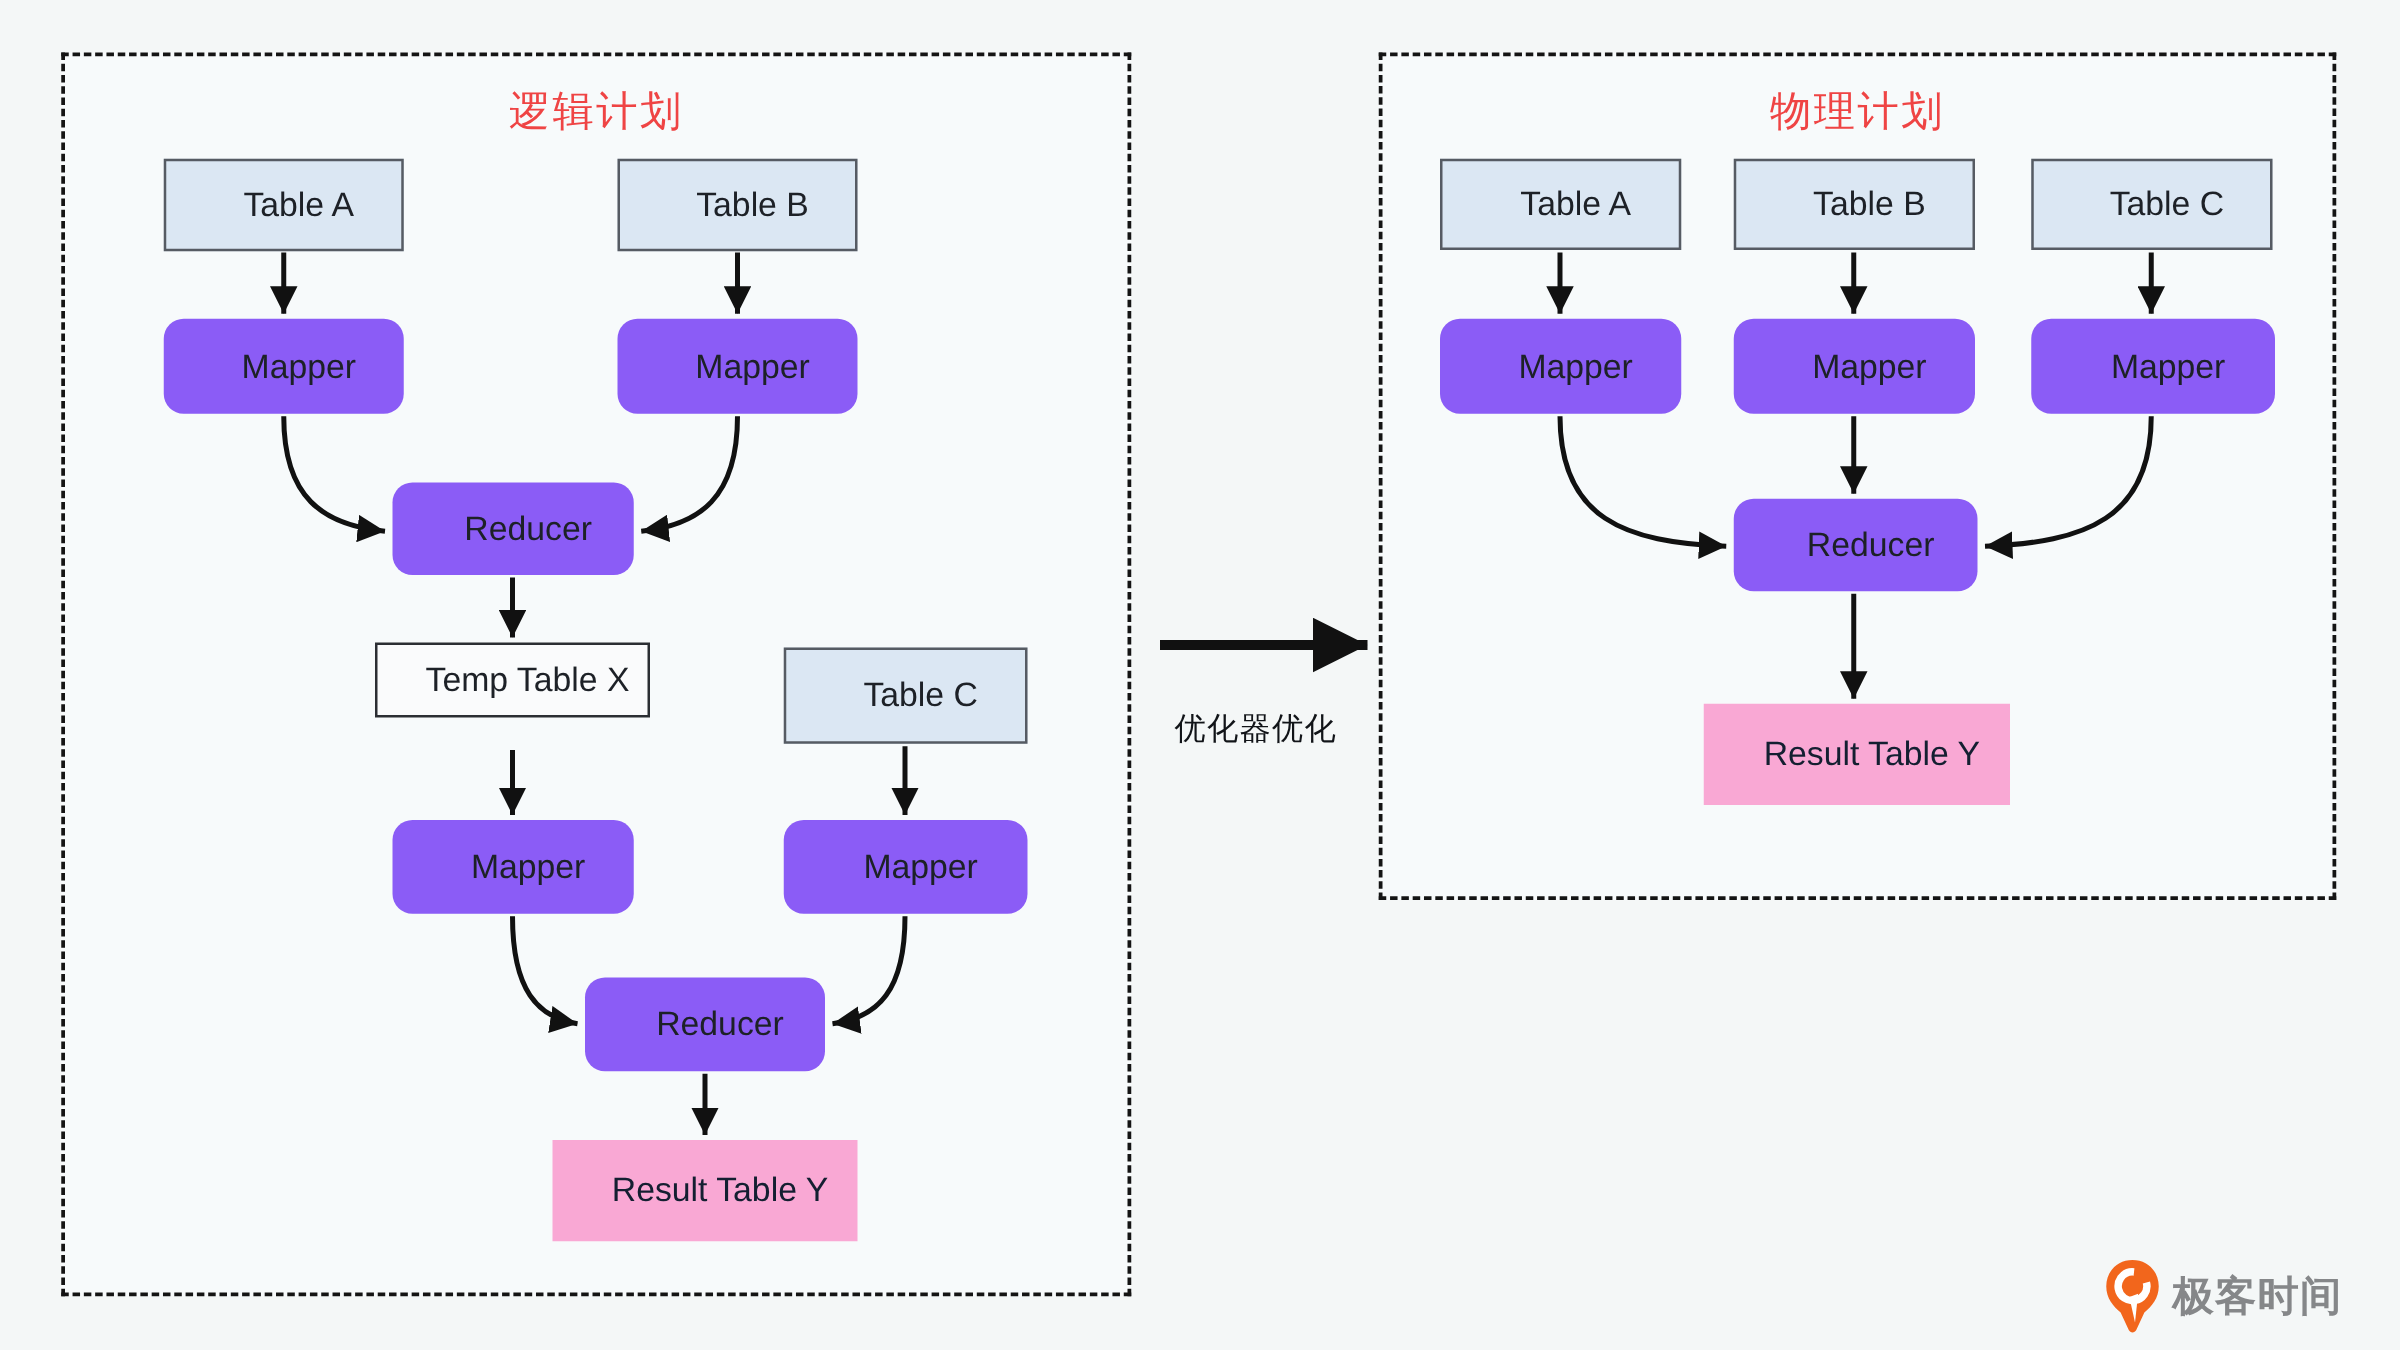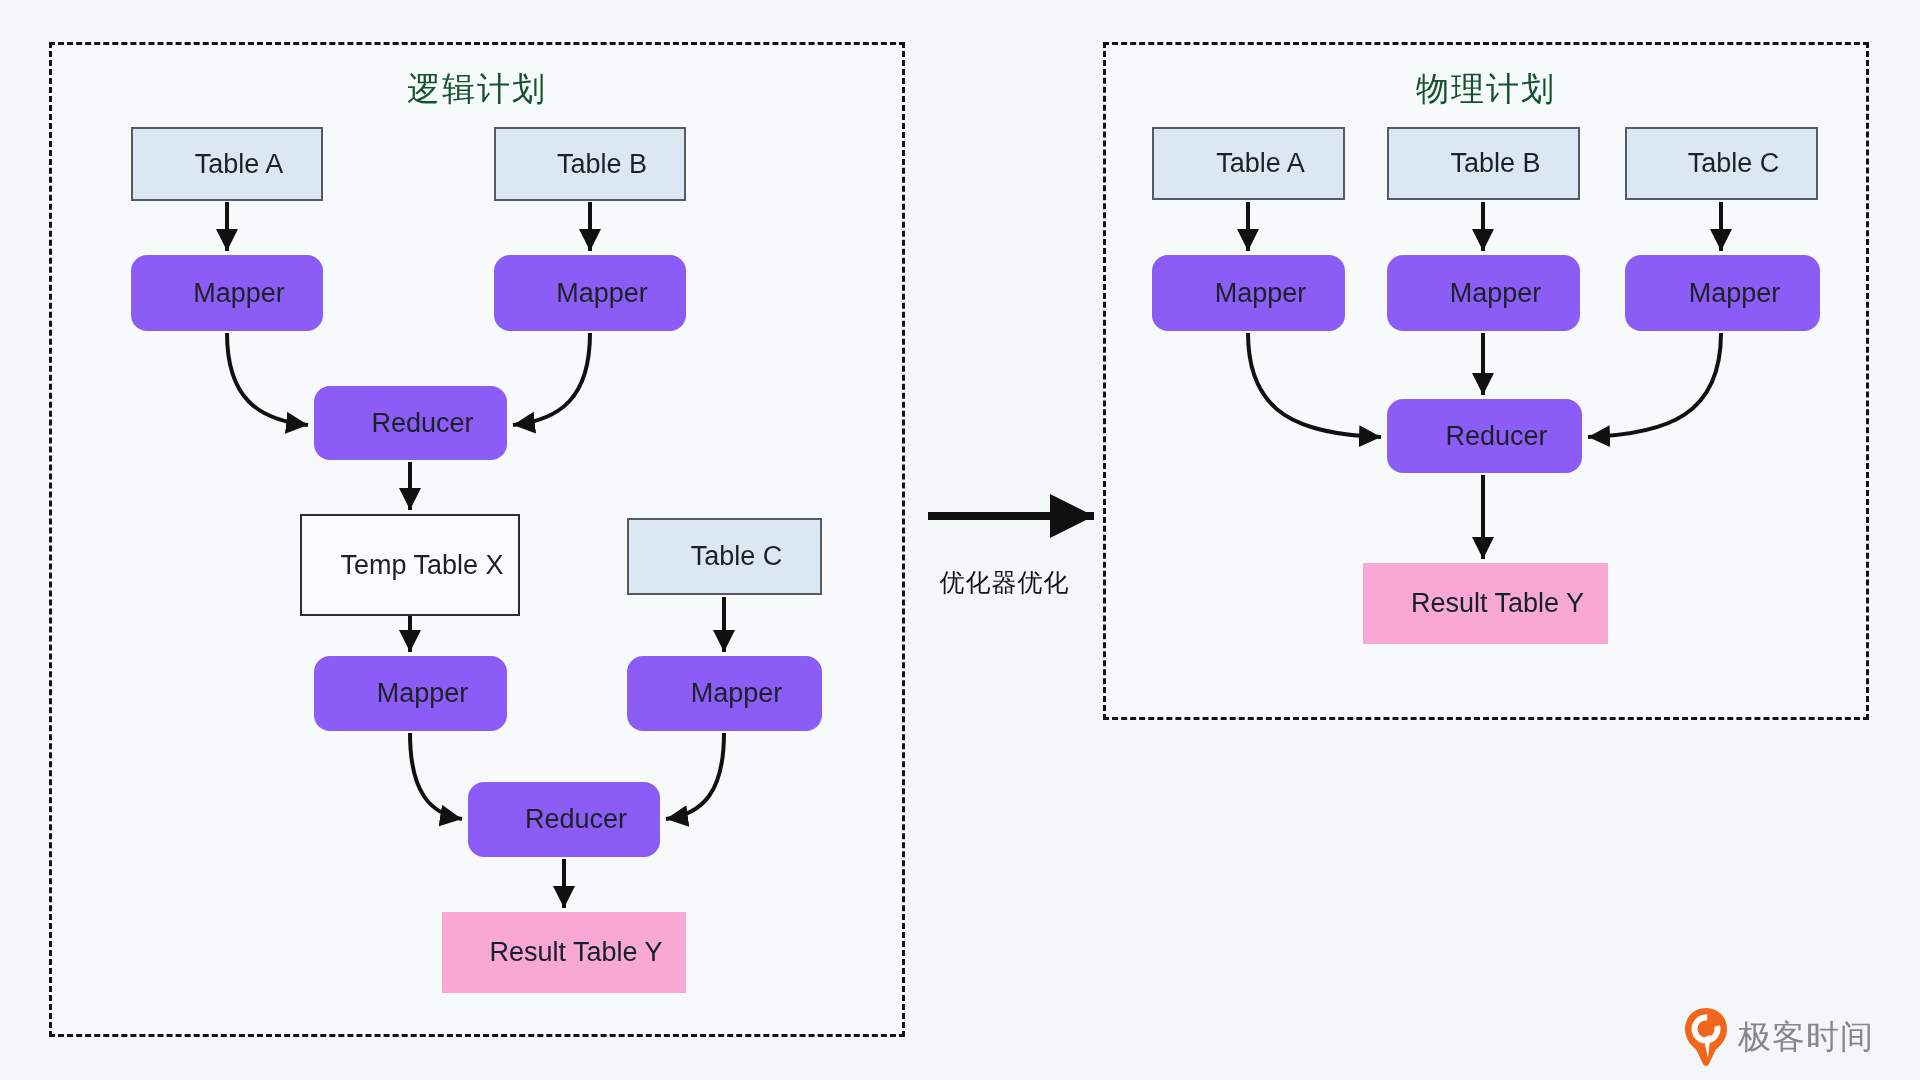--- a/index.html
+++ b/index.html
@@ -13,41 +13,41 @@
   .panel{
     position:absolute;
     border:3px dashed #141414;
     background:#f7fafb;
     box-sizing:border-box;
   }
   .panel-logical{left:49px;top:42px;width:856px;height:995px;}
   .panel-physical{left:1103px;top:42px;width:766px;height:678px;}
   .panel-title{
     position:absolute;top:22px;left:0;width:100%;
-    text-align:center;font-size:33px;color:#14532d;letter-spacing:2px;
+    text-align:center;font-size:33px;color:#ef4444;letter-spacing:2px;
   }
   .edges{position:absolute;left:0;top:0;width:1920px;height:1080px;pointer-events:none;}
   .node{
     position:absolute;box-sizing:border-box;
     display:flex;align-items:center;justify-content:center;
     font-size:27px;color:#1d2127;white-space:nowrap;padding-left:24px;
   }
   .node.table{background:#dbe7f3;border:2px solid #565b63;}
   .node.process{background:#8b5cf6;border-radius:16px;}
   .node.temp{background:#fafbfc;border:2.5px solid #2b2e33;}
   .node.result{background:#f9a8d4;color:#141f31;}
   .transform-label{
     position:absolute;left:902px;top:566px;width:205px;
     text-align:center;font-size:25px;color:#111418;letter-spacing:1px;
   }
   .watermark{
     position:absolute;left:1682px;top:1006px;
     display:flex;align-items:center;gap:8px;
   }
-  .brand-name{font-size:33px;color:#858789;letter-spacing:1px;}
+  .brand-name{font-size:33px;color:#858789;letter-spacing:1px;font-weight:bold;}
 </style>
 </head>
 <body>
 
 <div class="stage">
 
   <div class="panel panel-logical">
     <div class="panel-title">逻辑计划</div>
   </div>
   <div class="panel panel-physical">
@@ -83,21 +83,21 @@
 
       <path d="M 928,516 L 1094,516" stroke-width="8" marker-end="url(#ah)"></path>
     </g>
   </svg>
 
   <div class="node table" style="left:131px;top:127px;width:192px;height:74px;">Table A</div>
   <div class="node table" style="left:494px;top:127px;width:192px;height:74px;">Table B</div>
   <div class="node process" style="left:131px;top:255px;width:192px;height:76px;">Mapper</div>
   <div class="node process" style="left:494px;top:255px;width:192px;height:76px;">Mapper</div>
   <div class="node process" style="left:314px;top:386px;width:193px;height:74px;">Reducer</div>
-  <div class="node temp" style="left:300px;top:514px;width:220px;height:102px;">Temp Table X</div>
+  <div class="node temp" style="left:300px;top:514px;width:220px;height:60px;">Temp Table X</div>
   <div class="node table" style="left:627px;top:518px;width:195px;height:77px;">Table C</div>
   <div class="node process" style="left:314px;top:656px;width:193px;height:75px;">Mapper</div>
   <div class="node process" style="left:627px;top:656px;width:195px;height:75px;">Mapper</div>
   <div class="node process" style="left:468px;top:782px;width:192px;height:75px;">Reducer</div>
   <div class="node result" style="left:442px;top:912px;width:244px;height:81px;">Result Table Y</div>
 
   <div class="node table" style="left:1152px;top:127px;width:193px;height:73px;">Table A</div>
   <div class="node table" style="left:1387px;top:127px;width:193px;height:73px;">Table B</div>
   <div class="node table" style="left:1625px;top:127px;width:193px;height:73px;">Table C</div>
   <div class="node process" style="left:1152px;top:255px;width:193px;height:76px;">Mapper</div>

